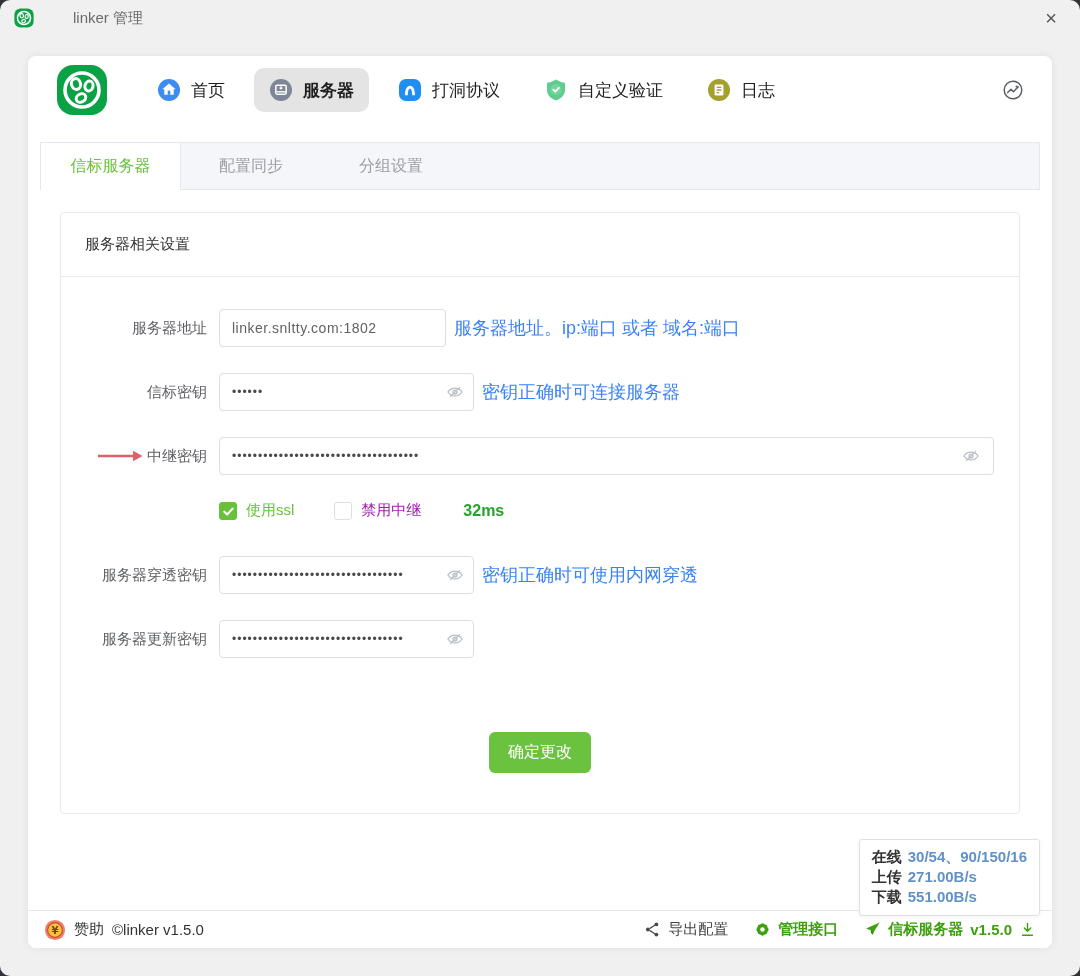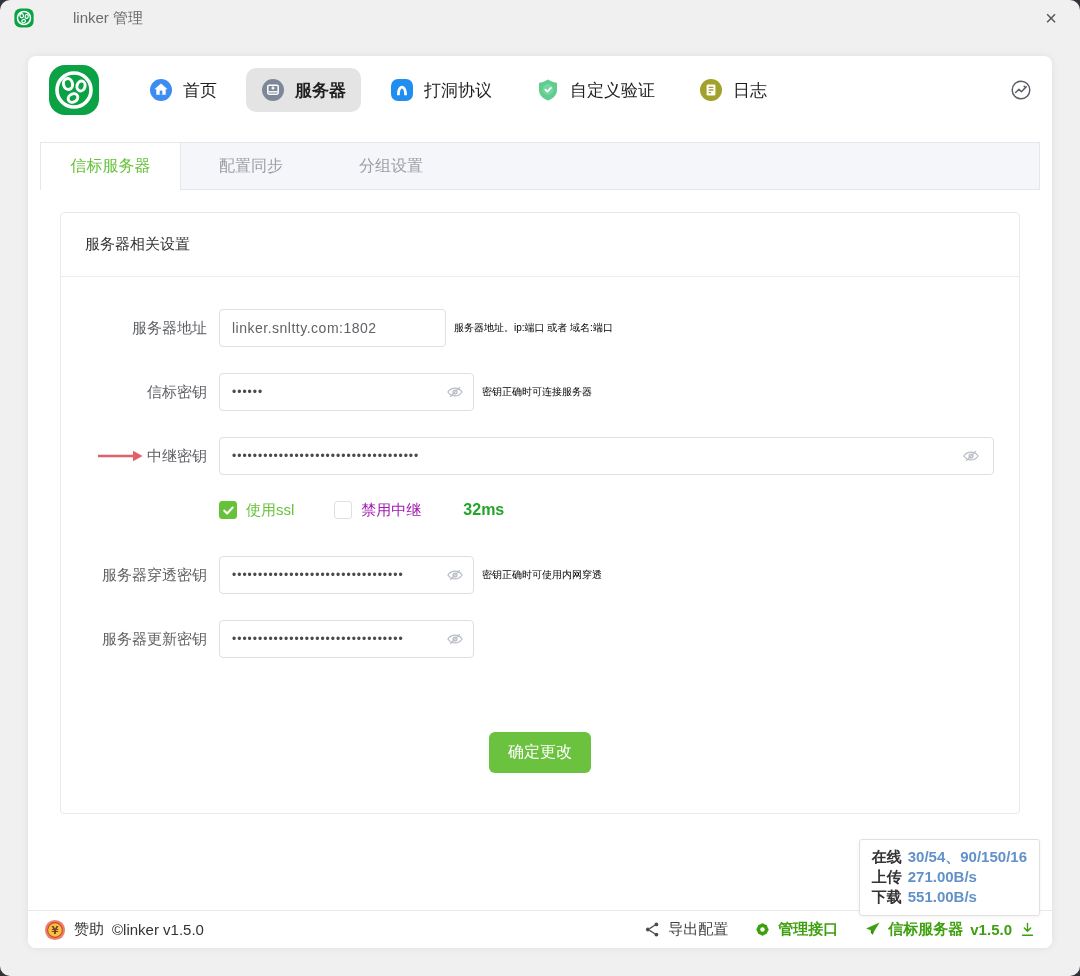--- a/index.html
+++ b/index.html
@@ -29,21 +29,21 @@
   }
   
   .card {
     position:absolute; left:28px; right:28px; top:56px; bottom:28px;
     background:#fff; border-radius:8px;
     box-shadow:0 0 8px rgba(0,0,0,.07);
   }
   
   .navbar {
     height:68px; display:flex; align-items:center;
-    padding:0 20px;
+    padding:0 28px;
   }
   .app-logo { width:52px; height:52px; margin-right:34px; flex:0 0 auto; }
   .nav-item {
     display:flex; align-items:center; gap:10px;
     padding:10px 15px; margin-right:14px;
     font-size:17px; color:#1f1f1f; border-radius:10px;
     cursor:default; white-space:nowrap;
   }
   .nav-item.active { background:#e4e4e4; font-weight:bold; }
   .nav-ico { width:24px; height:24px; display:block; }
@@ -88,26 +88,26 @@
     font-family:"Liberation Sans","DejaVu Sans",sans-serif;
     letter-spacing:.5px; background:#fff;
   }
   .fin.dots { font-size:12px; letter-spacing:1px; color:#4a4a4a; }
   .w-addr { width:227px; }
   .w-key  { width:255px; padding-right:34px; }
   .eye {
     position:absolute; right:10px; top:50%; transform:translateY(-50%);
     width:18px; height:18px; display:block;
   }
-  .hint { margin-left:8px; font-size:10px; color:#000000; white-space:nowrap; }
+  .hint { margin-left:8px; font-size:18px; color:#3b82f6; white-space:nowrap; }
   .frow.relay .fctrl { flex:1; margin-right:25px; }
   .frow.relay .fin { width:100%; padding-right:40px; }
   .red-arrow { display:inline-block; width:48px; height:12px; vertical-align:-1px; margin-right:3px; }
   
-  .opt-row { display:flex; align-items:flex-start; padding-left:158px; margin:16px 0 36px; }
+  .opt-row { display:flex; align-items:flex-end; padding-left:158px; margin:16px 0 36px; }
   .cb {
     width:18px; height:18px; border-radius:3px;
     border:1px solid #dcdfe6; background:#fff; display:inline-flex;
     align-items:center; justify-content:center; flex:0 0 auto;
   }
   .cb.checked { background:#67c23a; border-color:#67c23a; }
   .cb svg { width:13px; height:13px; display:none; }
   .cb.checked svg { display:block; }
   .cb-label { margin-left:9px; font-size:15px; }
   .lbl-green { color:#67c23a; }

